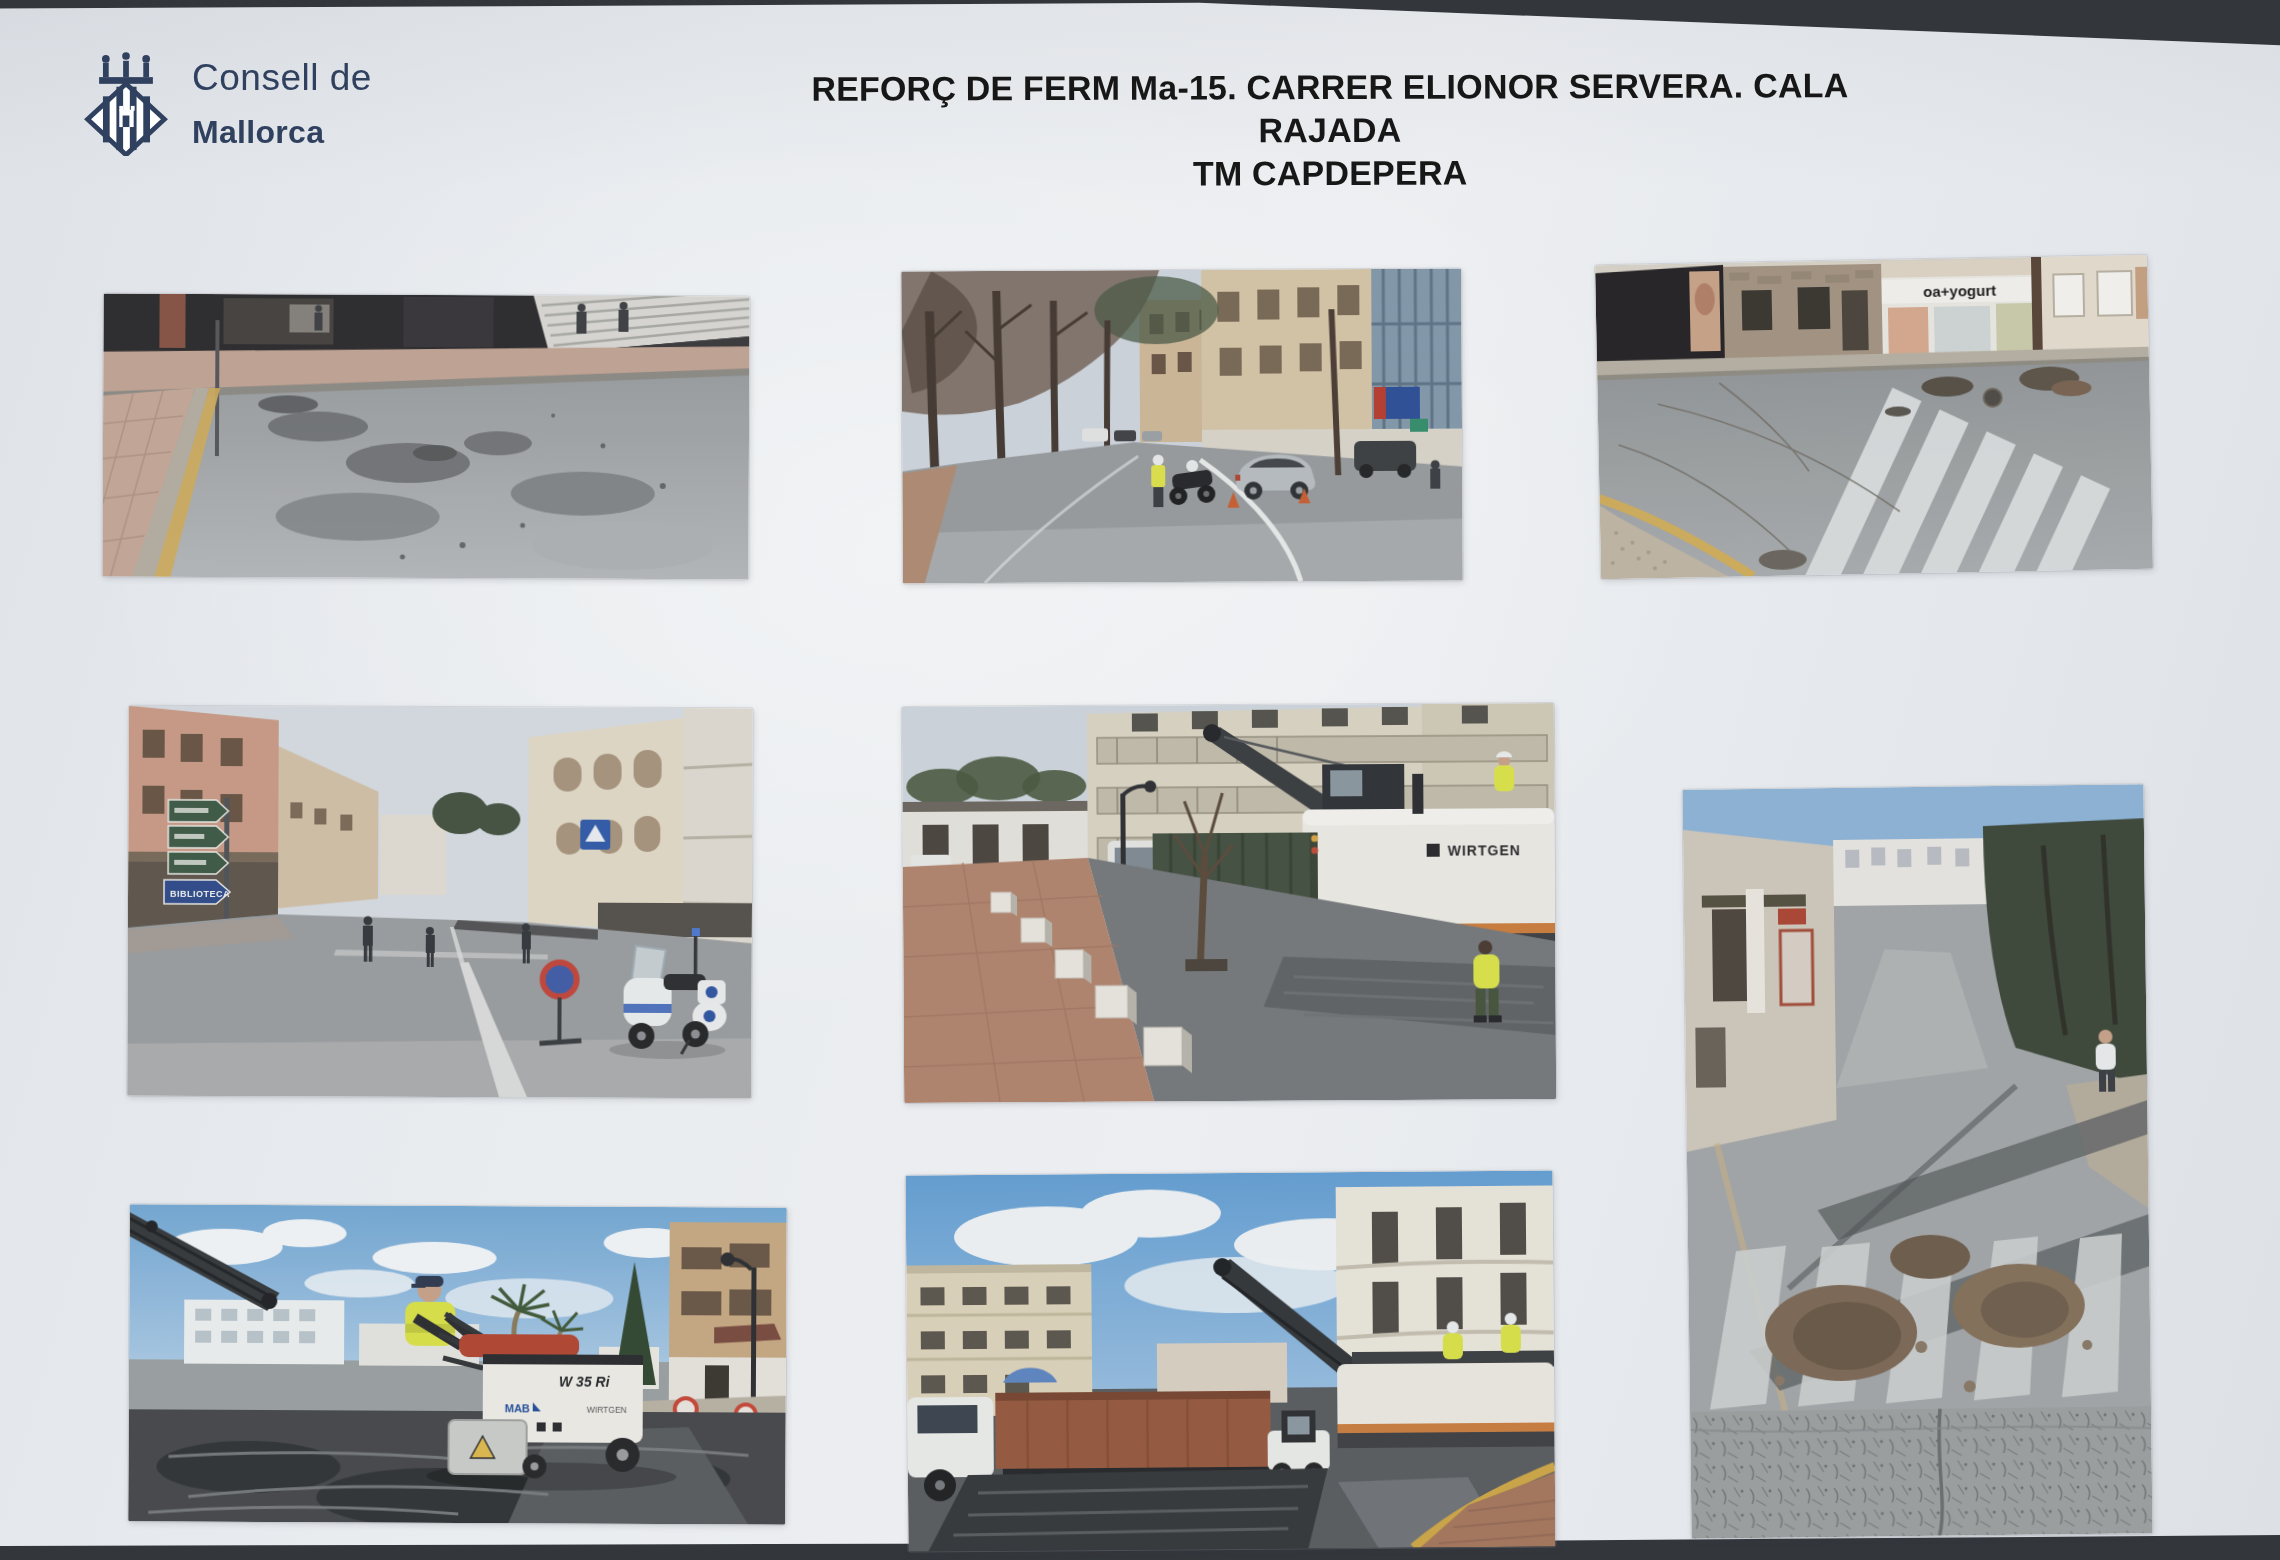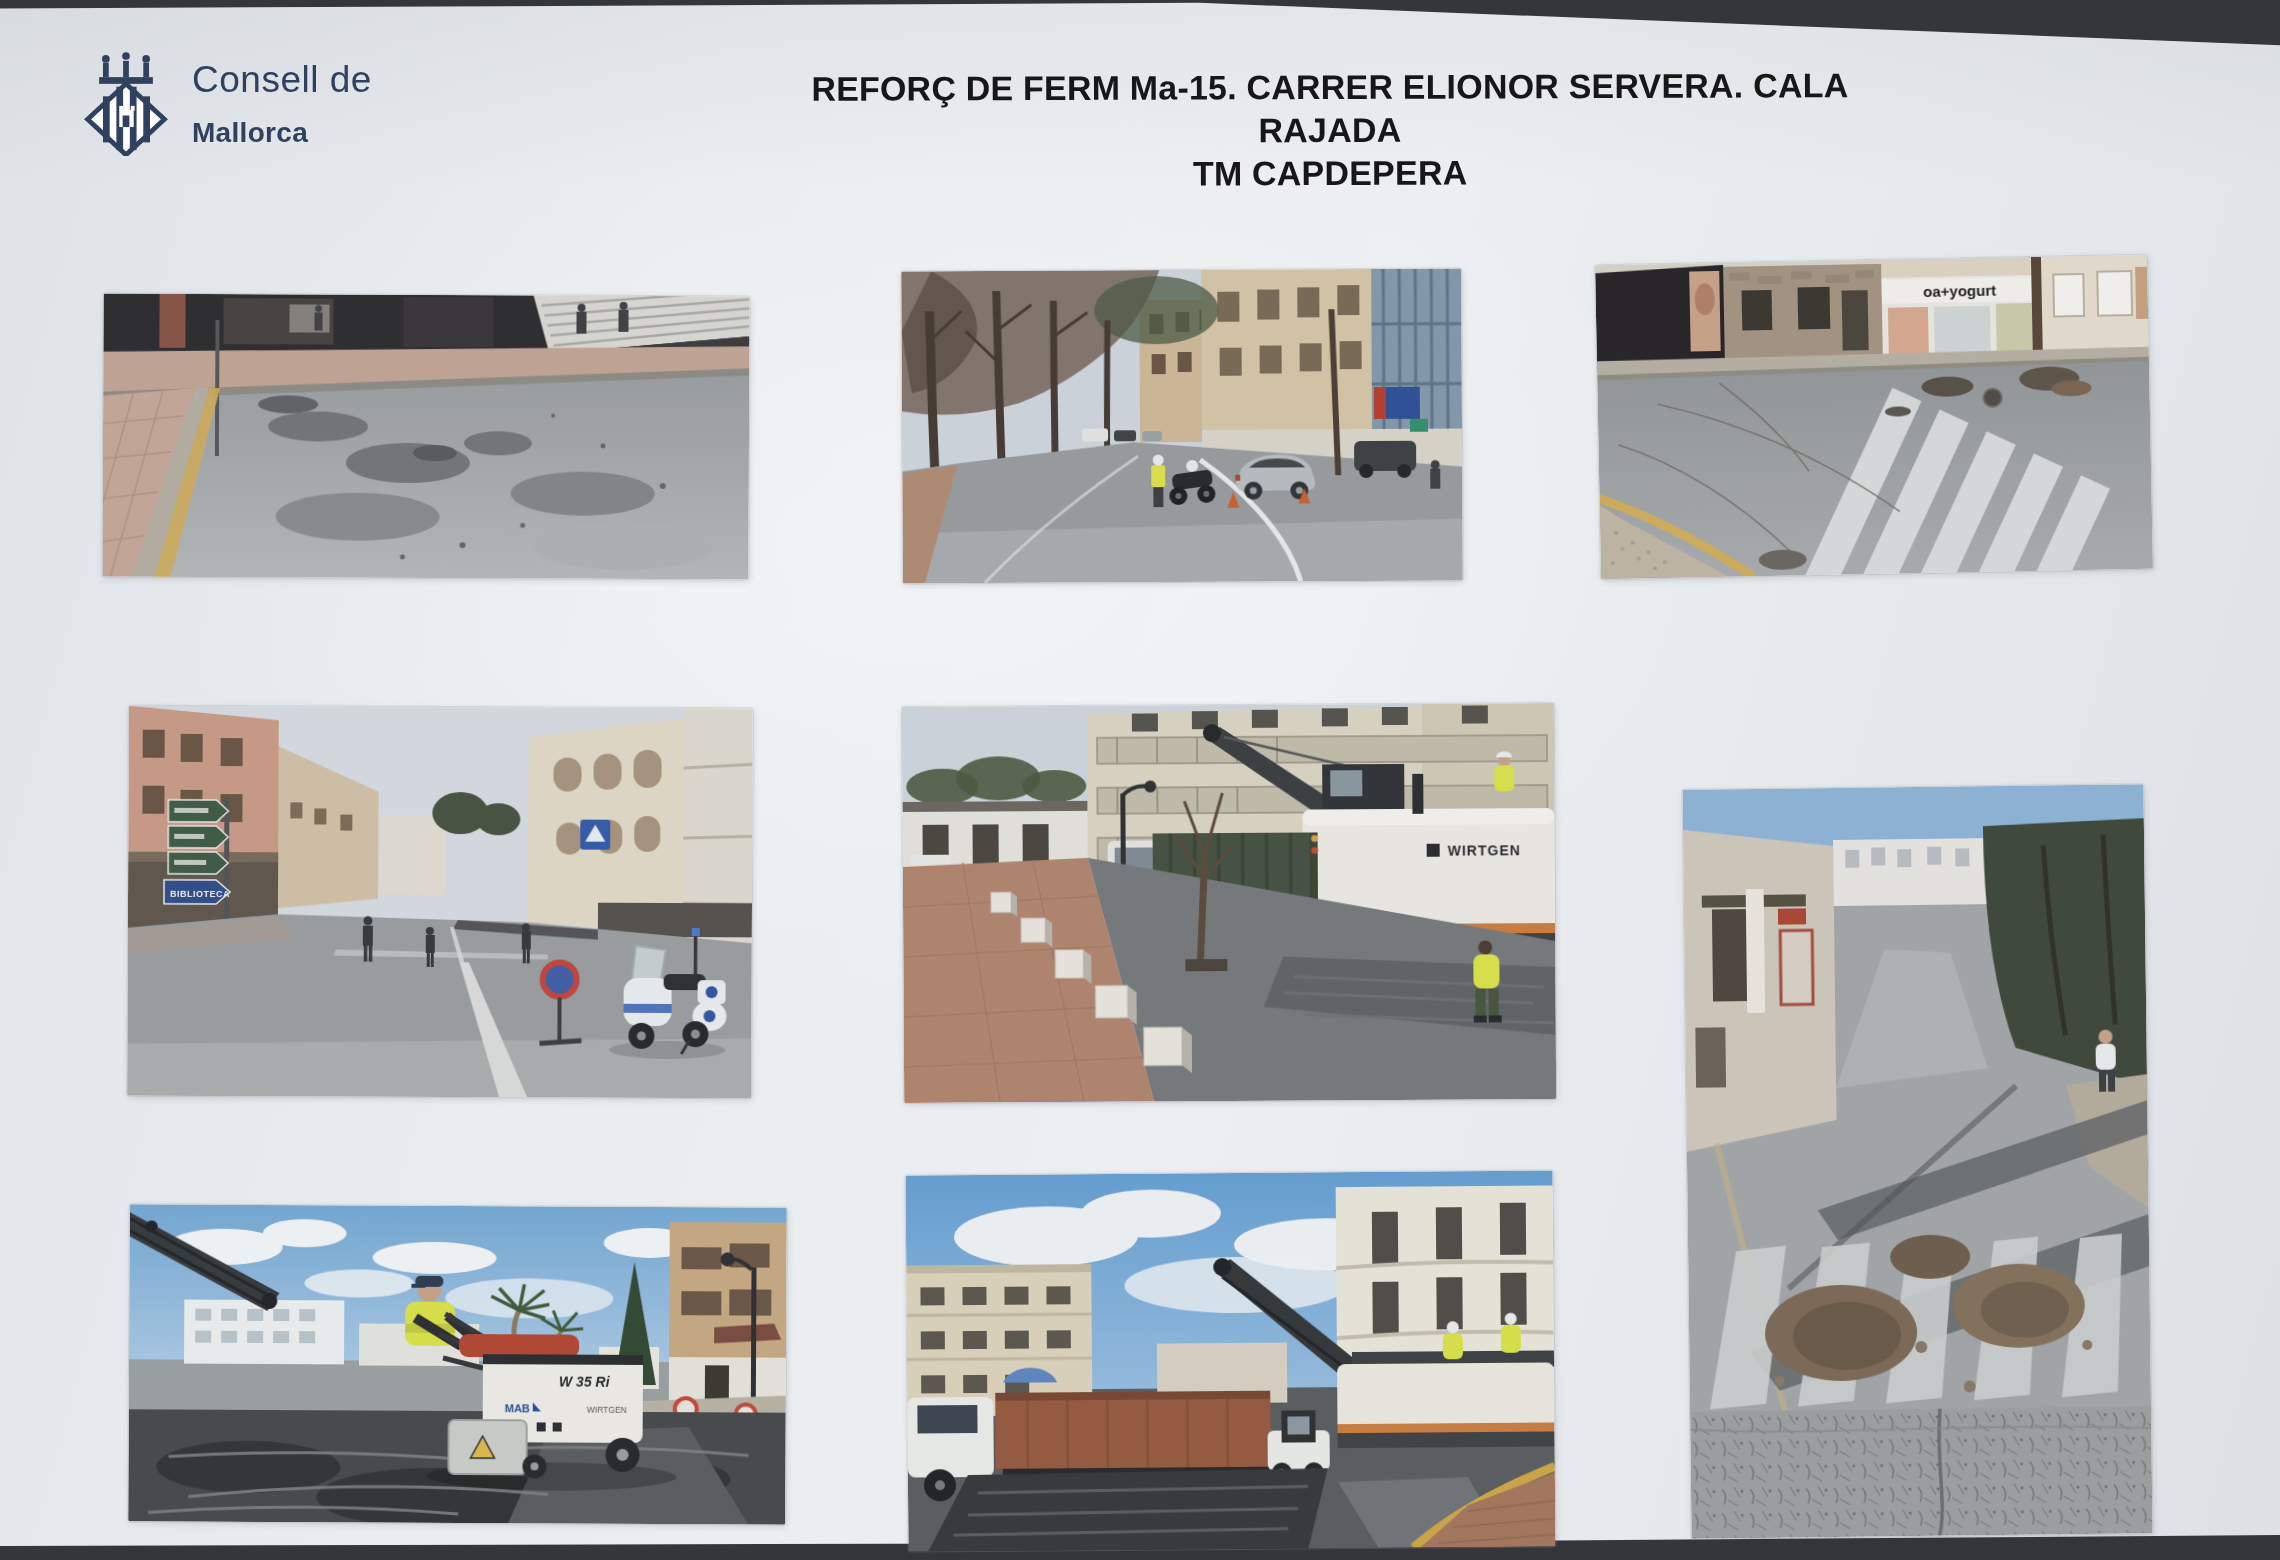--- a/index.html
+++ b/index.html
@@ -8,21 +8,21 @@
   .paper{position:absolute;inset:0;
          background:linear-gradient(105deg,#dfe3e8 0%,#e9ecef 28%,#eceef1 55%,#e3e7eb 82%,#dde1e6 100%);
          clip-path:polygon(0 0.55%,52.6% 0.18%,100% 2.9%,100% 98.4%,55% 98.9%,0 99.1%);}
   .paper::after{content:"";position:absolute;inset:0;
          background:radial-gradient(1200px 700px at 40% 35%,rgba(255,255,255,.35),rgba(255,255,255,0) 70%),
                     linear-gradient(180deg,rgba(120,128,140,.08),rgba(0,0,0,0) 12%);}
   .logo{position:absolute;left:78px;top:52px;display:flex;align-items:center;gap:18px;z-index:3;}
   .crest{width:96px;height:104px;display:block;}
   .logo-text{display:flex;flex-direction:column;line-height:1.04;color:#30405f;}
   .logo-l1{font-size:37px;font-weight:400;letter-spacing:.5px;}
-  .logo-l2{font-size:28px;font-weight:700;letter-spacing:.3px;margin-top:19px;}
+  .logo-l2{font-size:32px;font-weight:700;letter-spacing:.3px;margin-top:19px;}
   .title{position:absolute;left:770px;top:66px;width:1120px;text-align:center;z-index:3;
          color:#171717;font-weight:700;font-size:34px;line-height:43px;letter-spacing:.2px;
          transform:rotate(-.2deg);}
   .photo{position:absolute;overflow:hidden;border-radius:2px;
          box-shadow:0 0 0 1px rgba(150,155,165,.25),1px 2px 6px rgba(60,62,70,.18);z-index:2;}
   .photo svg{display:block;width:100%;height:100%;filter:saturate(.92) contrast(.96) blur(.3px);}
   .p1{left:63px;top:279px;width:646px;height:283px;transform:rotate(.25deg);}
   .p2{left:862px;top:254px;width:560px;height:312px;transform:rotate(-.3deg);}
   .p3{left:1558px;top:244px;width:552px;height:314px;transform:rotate(-1.1deg);}
   .p4{left:88px;top:691px;width:624px;height:390px;transform:rotate(.25deg);}

